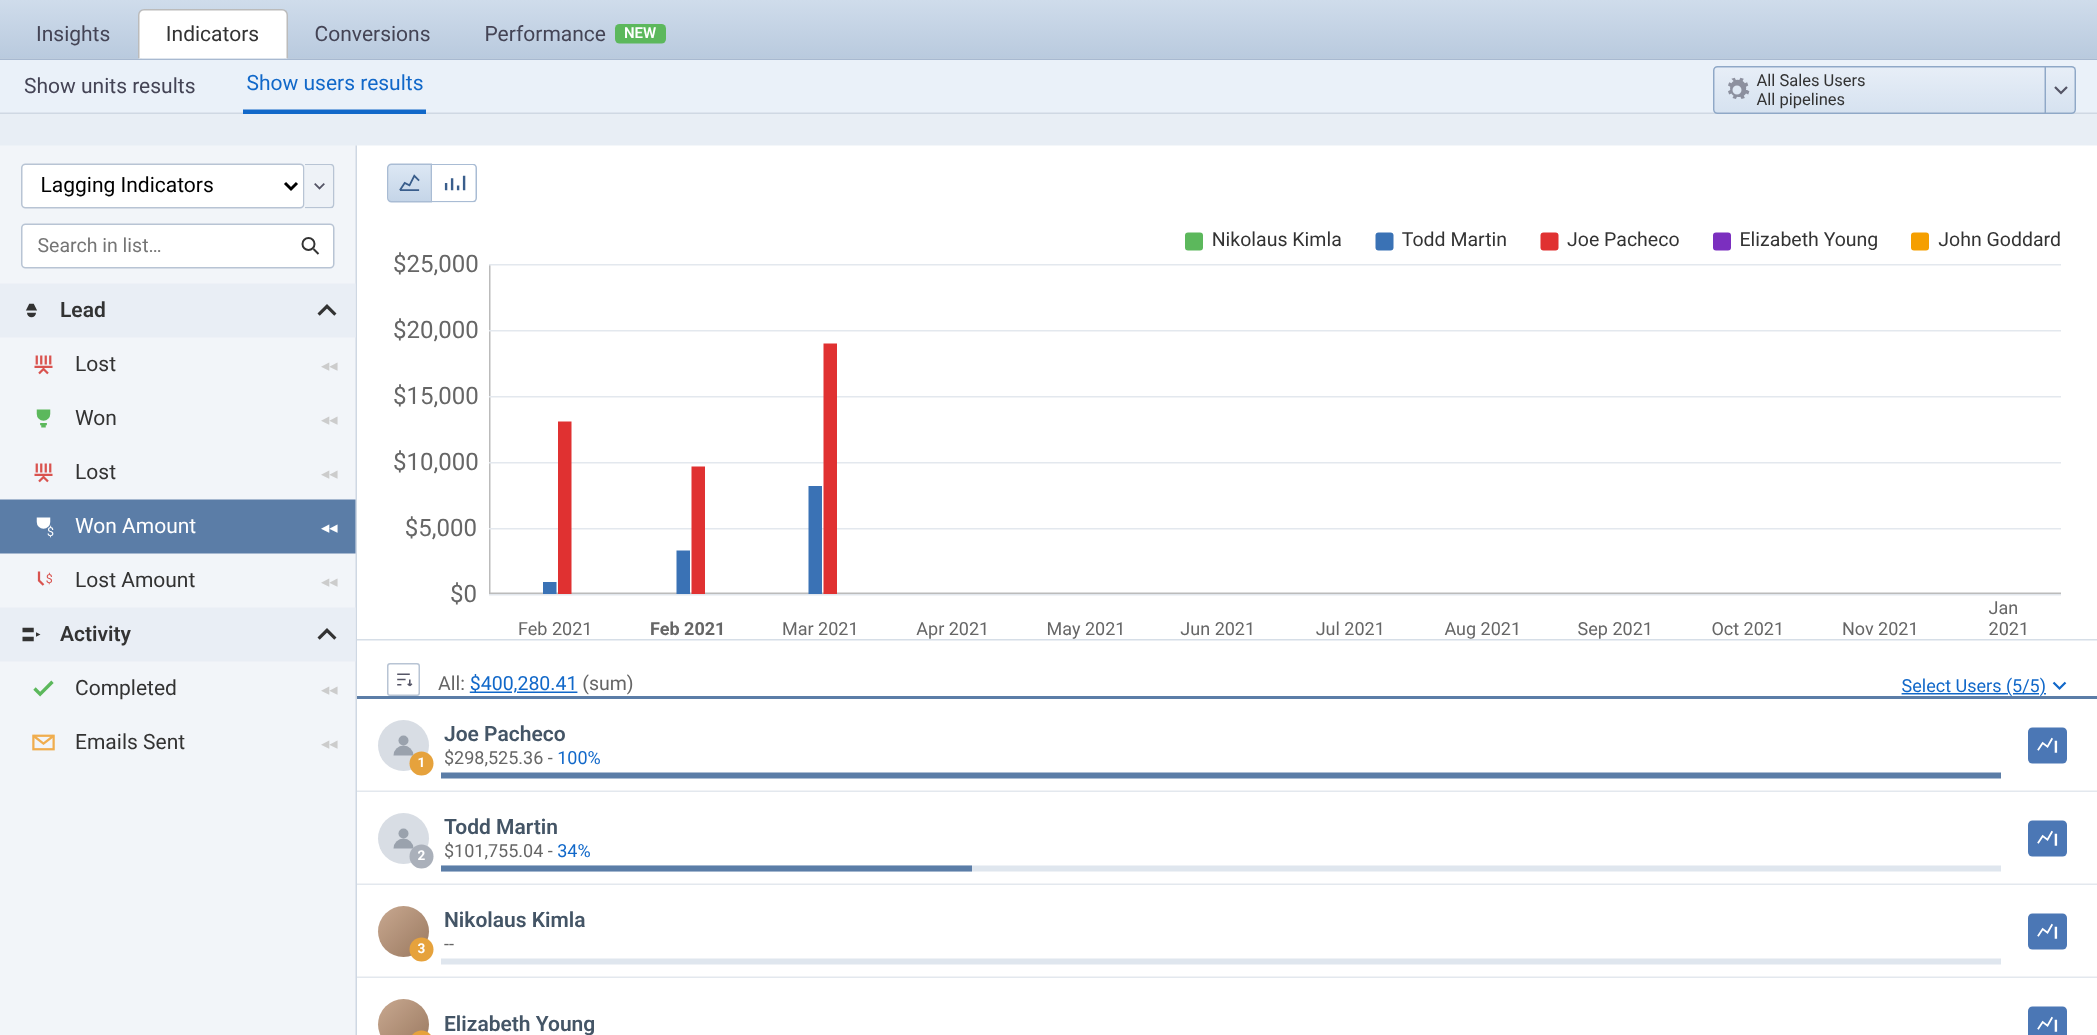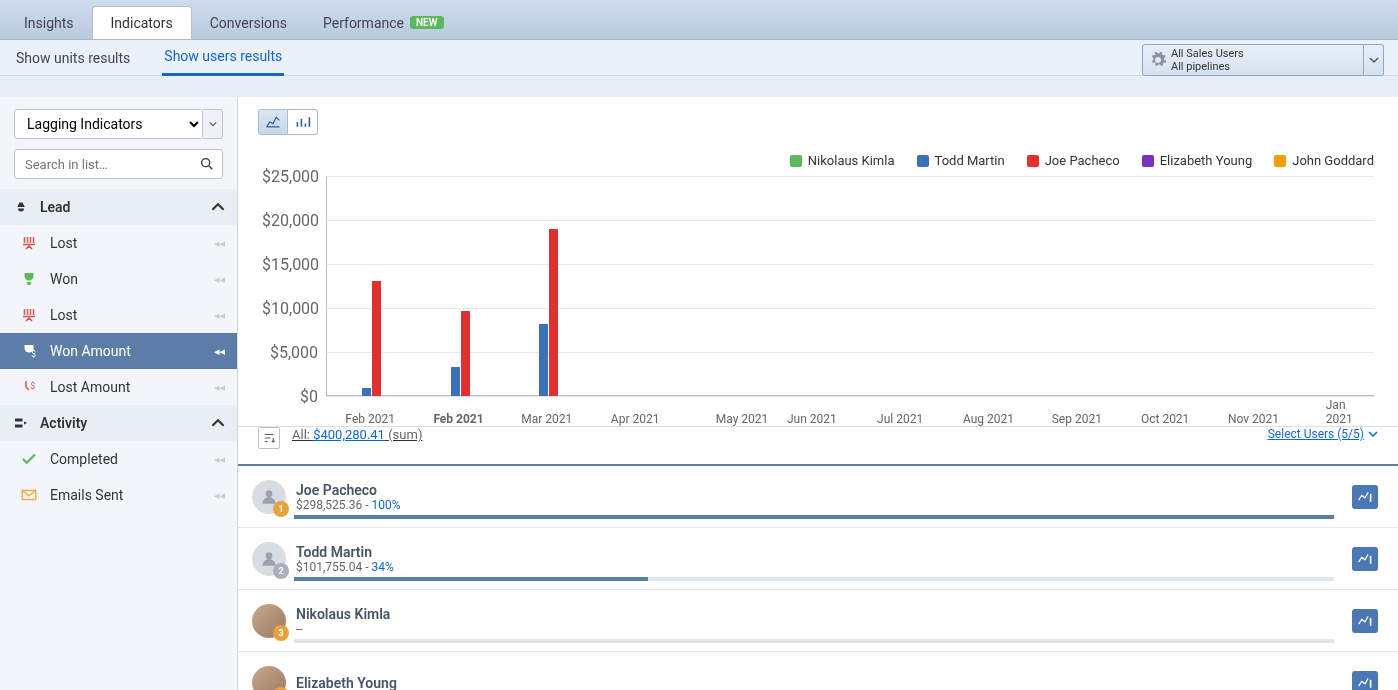--- a/index.html
+++ b/index.html
@@ -55,21 +55,21 @@
 
 .chart { position:relative; margin:8px 24px 0 24px; height:250px; }
 .ylabel { position:absolute; left:0; font-size:16px; color:#666; transform:translateY(-50%); text-align:right; width:56px; }
 .gridline { position:absolute; left:64px; right:0; height:1px; background:#e3e8ee; }
 .xlabel { position:absolute; bottom:0; font-size:12px; color:#666; transform:translateX(-50%); }
 .bar { position:absolute; bottom:30px; width:9px; }
 .axis-line { position:absolute; left:64px; right:0; bottom:30px; height:1px; background:#bbb; }
 .axis-vline { position:absolute; left:64px; top:0; bottom:30px; width:1px; background:#bbb; }
 
 
-.summary { height:40px; border-top:1px solid #d6dee7; border-bottom:2px solid #5b7da7; display:flex; align-items:flex-start; padding:0 20px; font-size:13px;text-decoration:underline; }
+.summary { height:40px; border-top:1px solid #d6dee7; border-bottom:2px solid #5b7da7; display:flex; align-items:flex-end; padding:0 20px; font-size:13px; }
 .sorticon { width:22px; height:22px; border:1px solid #b8c4d4; border-radius:2px; display:flex; align-items:center; justify-content:center; margin-right:12px; cursor:pointer; }
 .summary .all { color:#666; }
 .summary .amount { color:#1168c9; text-decoration:underline; cursor:pointer; }
 .summary .selusers { margin-left:auto; color:#1168c9; text-decoration:underline; cursor:pointer; font-size:12px; display:flex; align-items:center; gap:4px; }
 
 
 .user-row { height:62px; border-bottom:1px solid #e3e8ee; display:flex; align-items:center; padding:0 20px 0 14px; position:relative; }
 .avatar { width:34px; height:34px; border-radius:50%; background:#d8dde4; display:flex; align-items:center; justify-content:center; position:relative; margin-right:10px; }
 .avatar.photo { background:linear-gradient(135deg,#c8a890,#9a7960); }
 .avatar .rankbadge { position:absolute; bottom:-3px; right:-3px; width:16px; height:16px; border-radius:50%; background:#e6a23c; display:flex; align-items:center; justify-content:center; font-size:9px; font-weight:700; color:#fff; }
@@ -291,21 +291,21 @@
         <div class="gridline" style="top: 88px;"></div>
         <div class="ylabel" style="top: 88px;">$15,000</div>
         <div class="gridline" style="top: 44px;"></div>
         <div class="ylabel" style="top: 44px;">$20,000</div>
         <div class="gridline" style="top: 0px;"></div>
         <div class="ylabel" style="top: 0px;">$25,000</div>
         <div class="xlabel" style="left: 108.167px;">Feb 2021</div>
         <div class="xlabel" style="left: 196.5px; font-weight: bold;">Feb 2021</div>
         <div class="xlabel" style="left: 284.833px;">Mar 2021</div>
         <div class="xlabel" style="left: 373.167px;">Apr 2021</div>
-        <div class="xlabel" style="left: 480px;">May 2021</div>
+        <div class="xlabel" style="left: 462px;">May 2021</div>
         <div class="xlabel" style="left: 549.833px;">Jun 2021</div>
         <div class="xlabel" style="left: 638.167px;">Jul 2021</div>
         <div class="xlabel" style="left: 726.5px;">Aug 2021</div>
         <div class="xlabel" style="left: 814.833px;">Sep 2021</div>
         <div class="xlabel" style="left: 903.167px;">Oct 2021</div>
         <div class="xlabel" style="left: 991.5px;">Nov 2021</div>
         <div class="xlabel" style="left: 1079.83px;">Jan 2021</div>
         <div class="bar" style="left: 100.167px; height: 7.92px; background: rgb(58, 114, 181);"></div>
         <div class="bar" style="left: 188.5px; height: 29.04px; background: rgb(58, 114, 181);"></div>
         <div class="bar" style="left: 276.833px; height: 72.16px; background: rgb(58, 114, 181);"></div>

